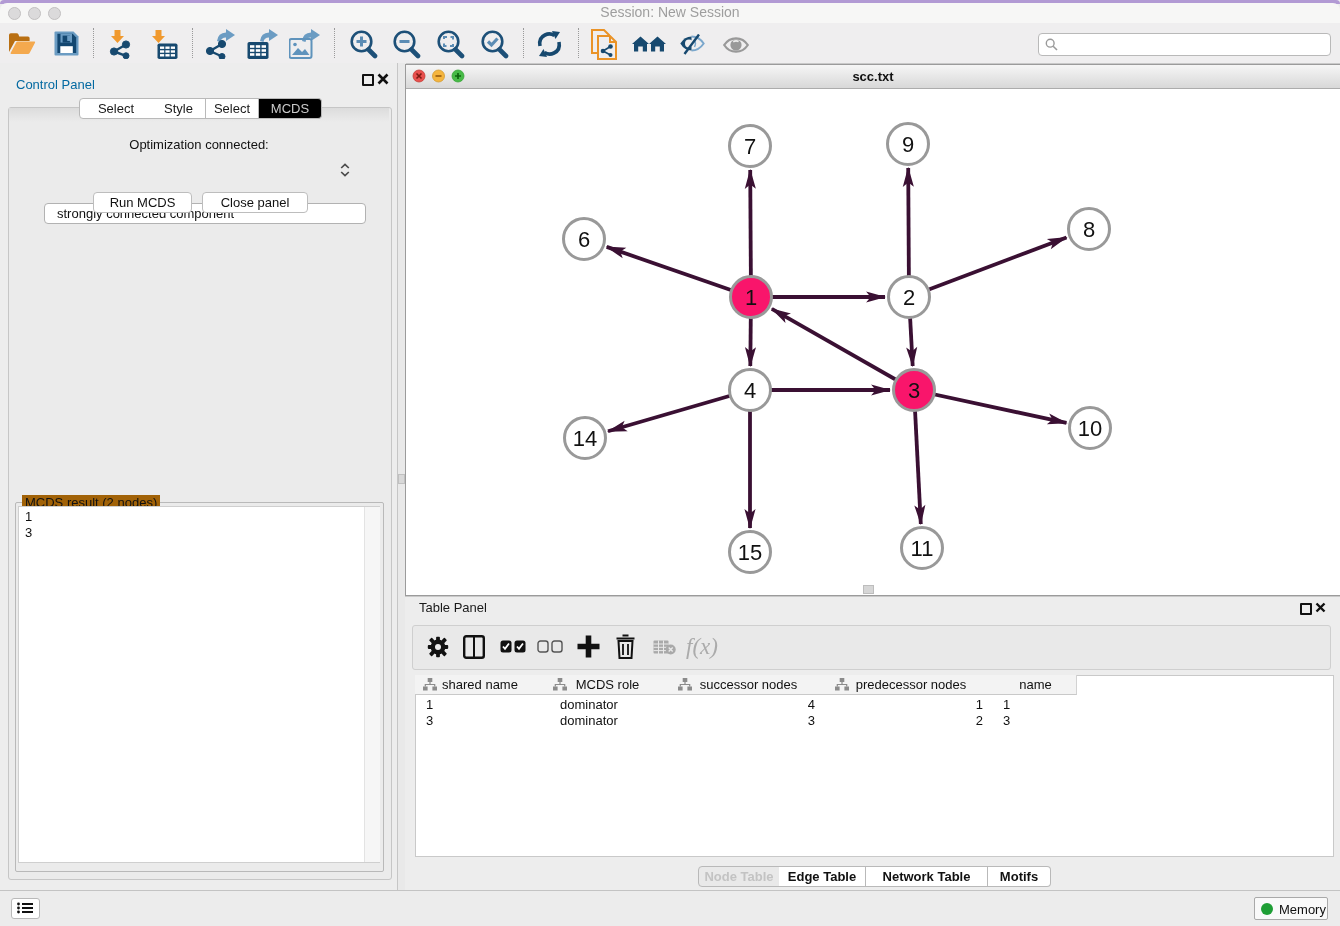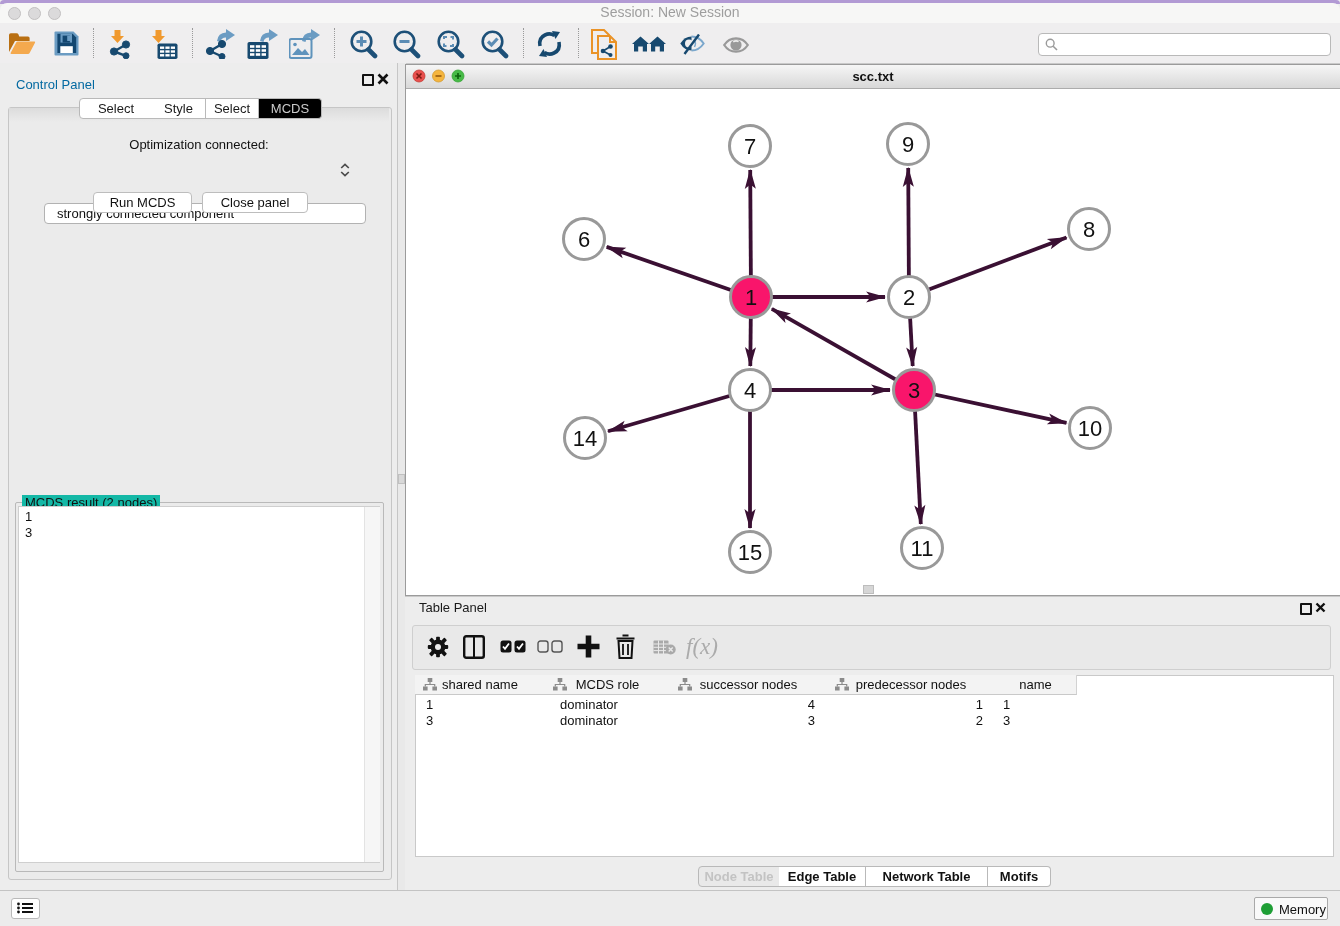--- a/index.html
+++ b/index.html
@@ -20,21 +20,21 @@
   #cphead{left:16px;top:77px;font-size:13px;color:#0369a1;}
   #cpfloat{left:362px;top:74px;width:8px;height:8px;border:2px solid #111;border-radius:1px;}
   #tabpane{left:8px;top:107px;width:382px;height:771px;background:#ebebeb;border:1px solid #c6c6c6;border-radius:3px;}
   #tabshadow{left:9px;top:108px;width:380px;height:14px;background:linear-gradient(#dcdcdc,#ebebeb);}
   .tabrow{position:absolute;top:98px;height:19px;background:#fff;border:1px solid #b9b9b9;font-size:13px;color:#1a1a1a;text-align:center;line-height:19px;}
   
   #optlabel{left:8px;top:137px;width:382px;text-align:center;font-size:13px;color:#111;}
   #combo{left:44px;top:160px;width:308px;height:19px;background:#fff;border:1px solid #b2b2b2;border-radius:4px;font-size:13px;color:#111;line-height:19px;padding-left:12px;margin-top:43px;}
   .btn{position:absolute;height:19px;background:#fff;border:1px solid #bdbdbd;border-radius:4px;font-size:13px;color:#111;text-align:center;line-height:19px;}
   #groupbox{left:15px;top:502px;width:367px;height:368px;border:1px solid #b9b9b9;border-radius:2px;}
-  #grouplabel{left:22px;top:495px;background:#14b8a6;padding:0 3px;font-size:13px;color:#111;}
+  #grouplabel{left:22px;top:495px;background:#a16207;padding:0 3px;font-size:13px;color:#111;}
   #mcdstext{left:18px;top:506px;width:362px;height:357px;background:#fff;border:1px solid #cfcfcf;font-size:13px;color:#111;line-height:16px;padding:2px 0 0 6px;box-sizing:border-box;}
   #mcdsscroll{left:364px;top:507px;width:15px;height:355px;background:#f6f6f6;border-left:1px solid #e3e3e3;}
   
   #vsplit{left:397px;top:63px;width:8px;height:827px;background:#e9e9e9;border-left:1px solid #c6c6c6;}
   
   #netwin{left:405px;top:64px;width:935px;height:530px;background:#fff;border:1px solid #9b9b9b;border-right:none;}
   #nettitle{left:406px;top:65px;width:934px;height:23px;background:linear-gradient(#f6f6f6,#d8d8d8);border-bottom:1px solid #acacac;}
   #netname{left:406px;top:69px;width:934px;text-align:center;font-size:13px;font-weight:bold;color:#111;}
   #hsplit-handle{left:863px;top:585px;width:9px;height:7px;background:#d6d6d6;border:1px solid #bdbdbd;}
   

